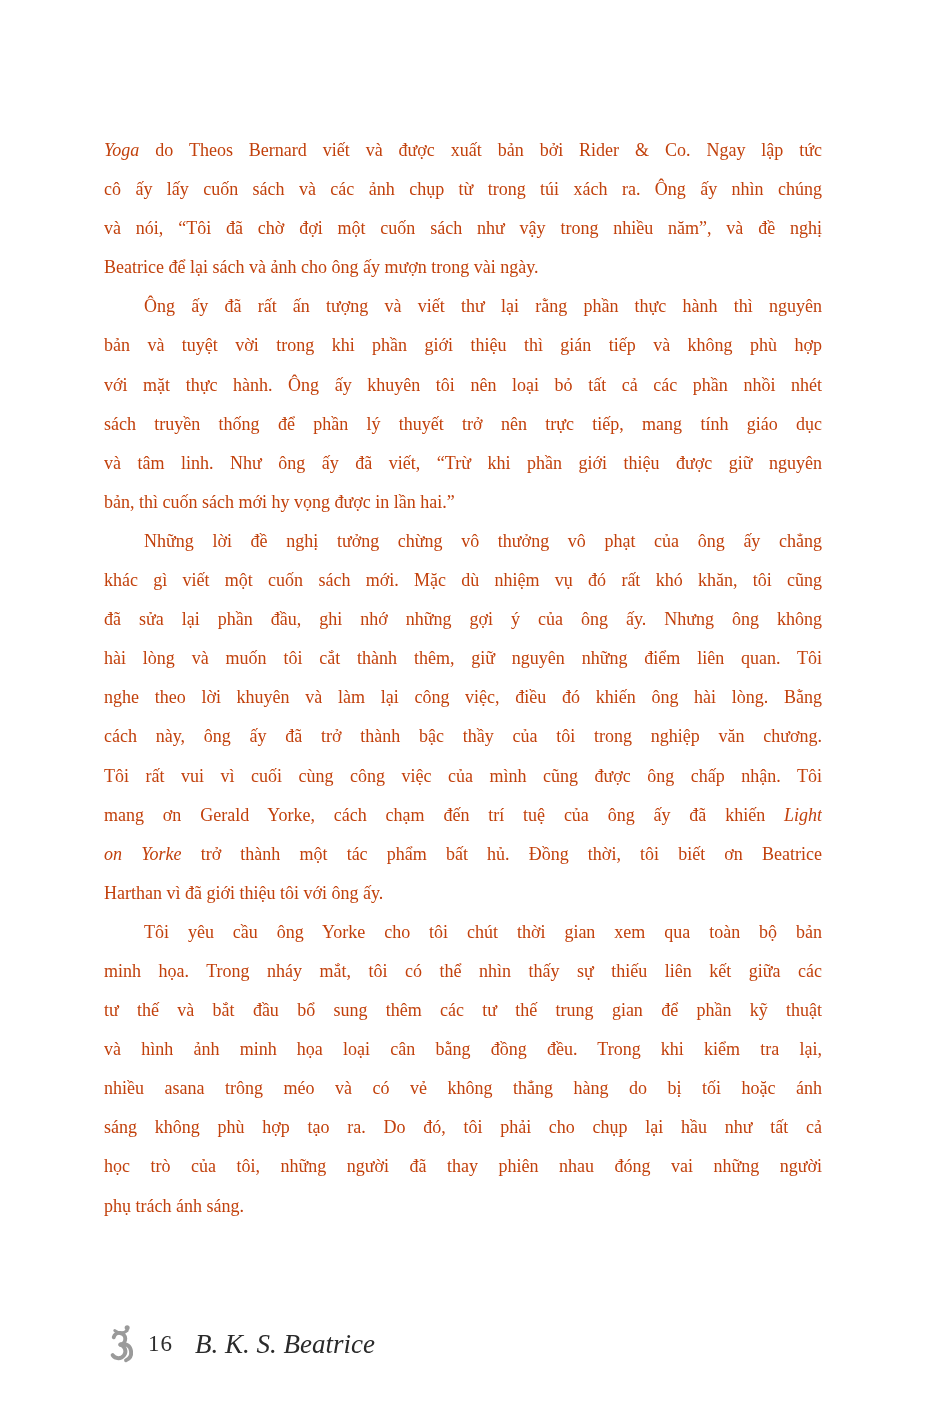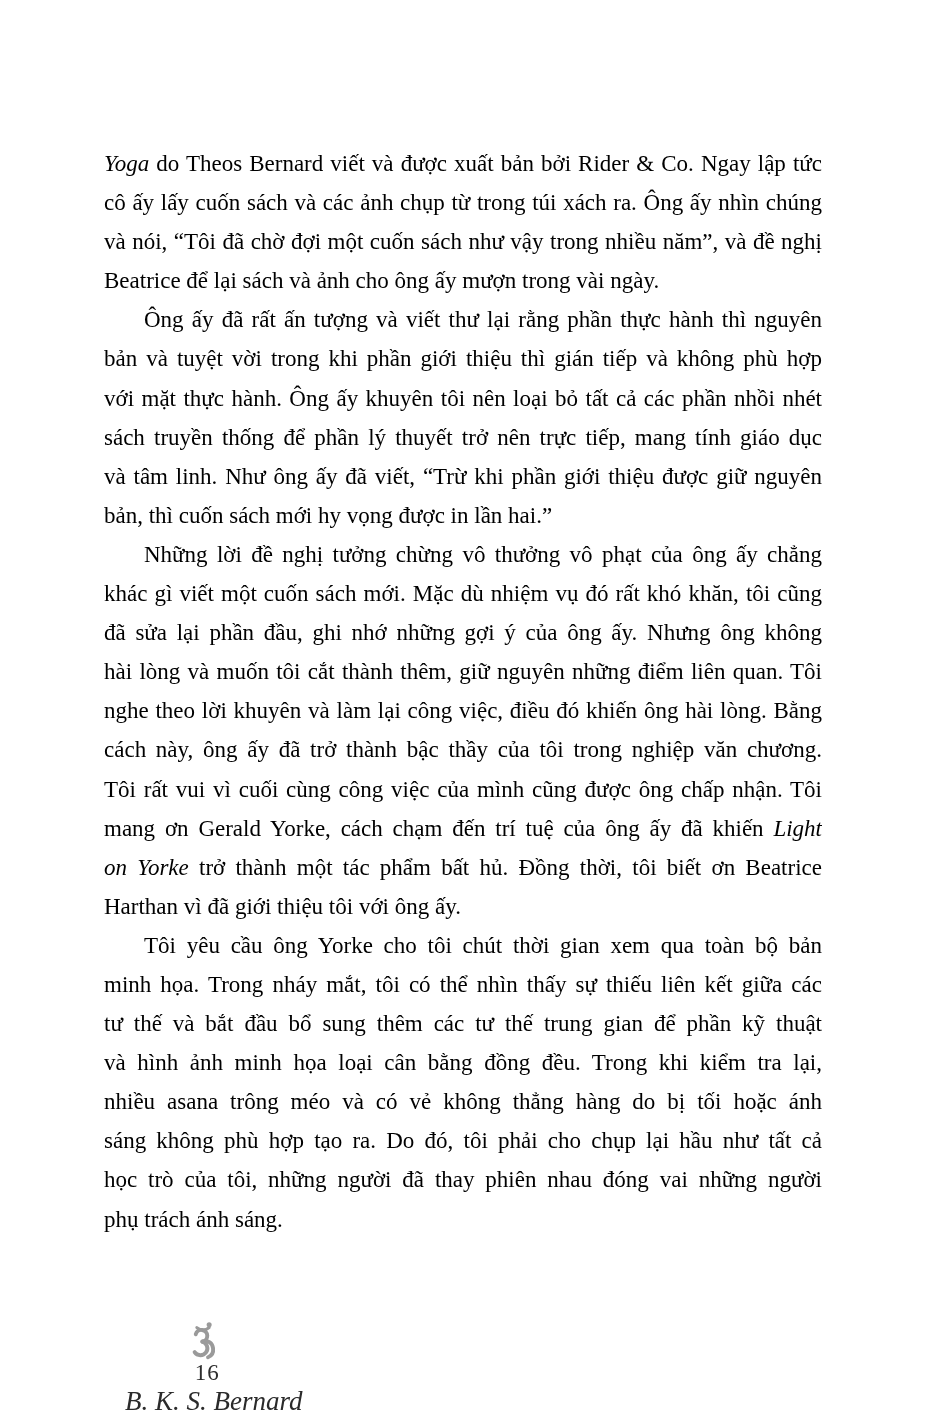--- a/index.html
+++ b/index.html
@@ -12,45 +12,44 @@
   }
   .page {
     position: absolute;
     left: 0; top: 0;
     width: 933px; height: 1423px;
     background: #ffffff;
   }
   .text-block {
     position: absolute;
     left: 104px;
-    top: 144px;
+    top: 131px;
     width: 718px;
-    font-size: 23px;
+    font-size: 18px;
     line-height: 39.1px;
-    color: #000000;
+    color: #c2410c;
   }
   .paragraph { margin: 0; }
   .line {
     text-align: justify;
     text-align-last: justify;
     height: 39.1px;
     overflow: hidden;
     white-space: normal;
   }
   .line.last { text-align-last: left; }
   .line.indent { text-indent: 40px; }
   .line i { font-style: italic; }
   .footer {
     position: absolute;
     left: 103px;
     top: 1322px;
     height: 44px;
     display: flex;
     align-items: center;
-    flex-direction: column;
   }
   .om-wrap { display: inline-flex; align-items: center; }
   .om-wrap svg { display: block; }
   .pagenum {
     margin-left: 9px;
     font-size: 23px;
     color: #2e2e2e;
     letter-spacing: 1px;
   }
   .author {
@@ -110,16 +109,16 @@
         <g fill="none" stroke="#9a9a9a" stroke-width="7" stroke-linecap="round">
           <path d="M19 22 a10.5 10.5 0 1 1 12 13"></path>
           <path d="M31 35 a12.5 12.5 0 1 1 -14 19"></path>
           <path d="M31 35 q17 -3 19 12 q1.5 12 -9 16"></path>
           <path d="M21 10 q11 9 22 0" stroke-width="5.5"></path>
         </g>
         <circle cx="43" cy="5" r="4.5" fill="#9a9a9a"></circle>
       </svg>
     </span>
     <span class="pagenum">16</span>
-    <span class="author">B. K. S. Bernard</span>
+    <span class="author">B. K. S. Beatrice</span>
   </div>
 
 </div>
 
 </body></html>

